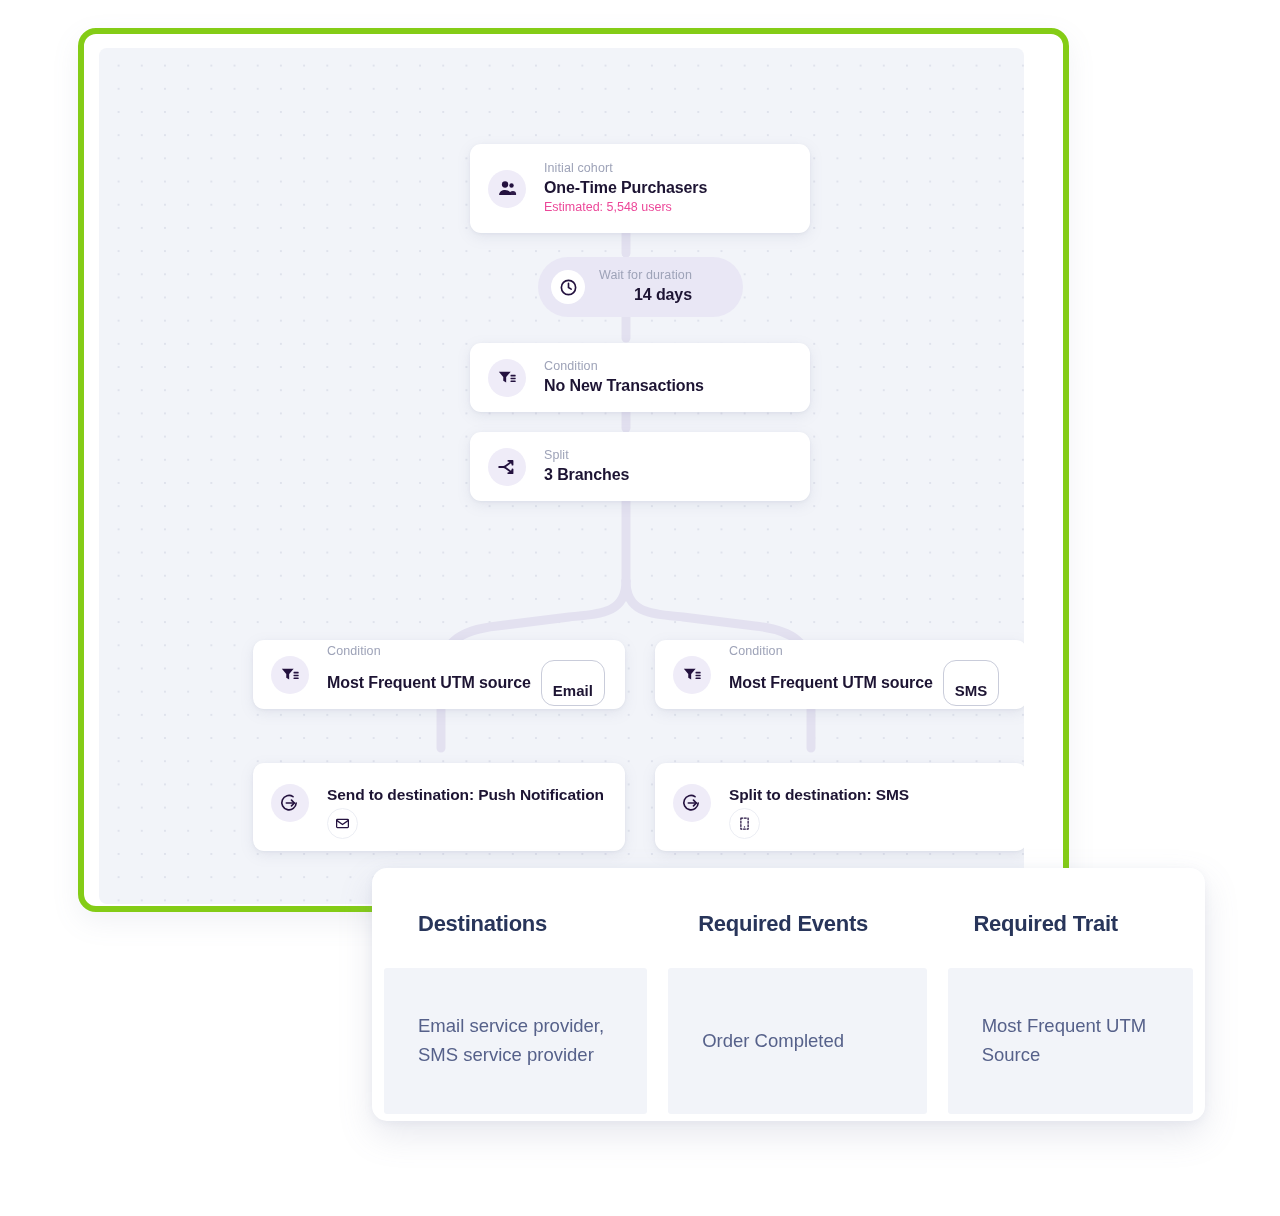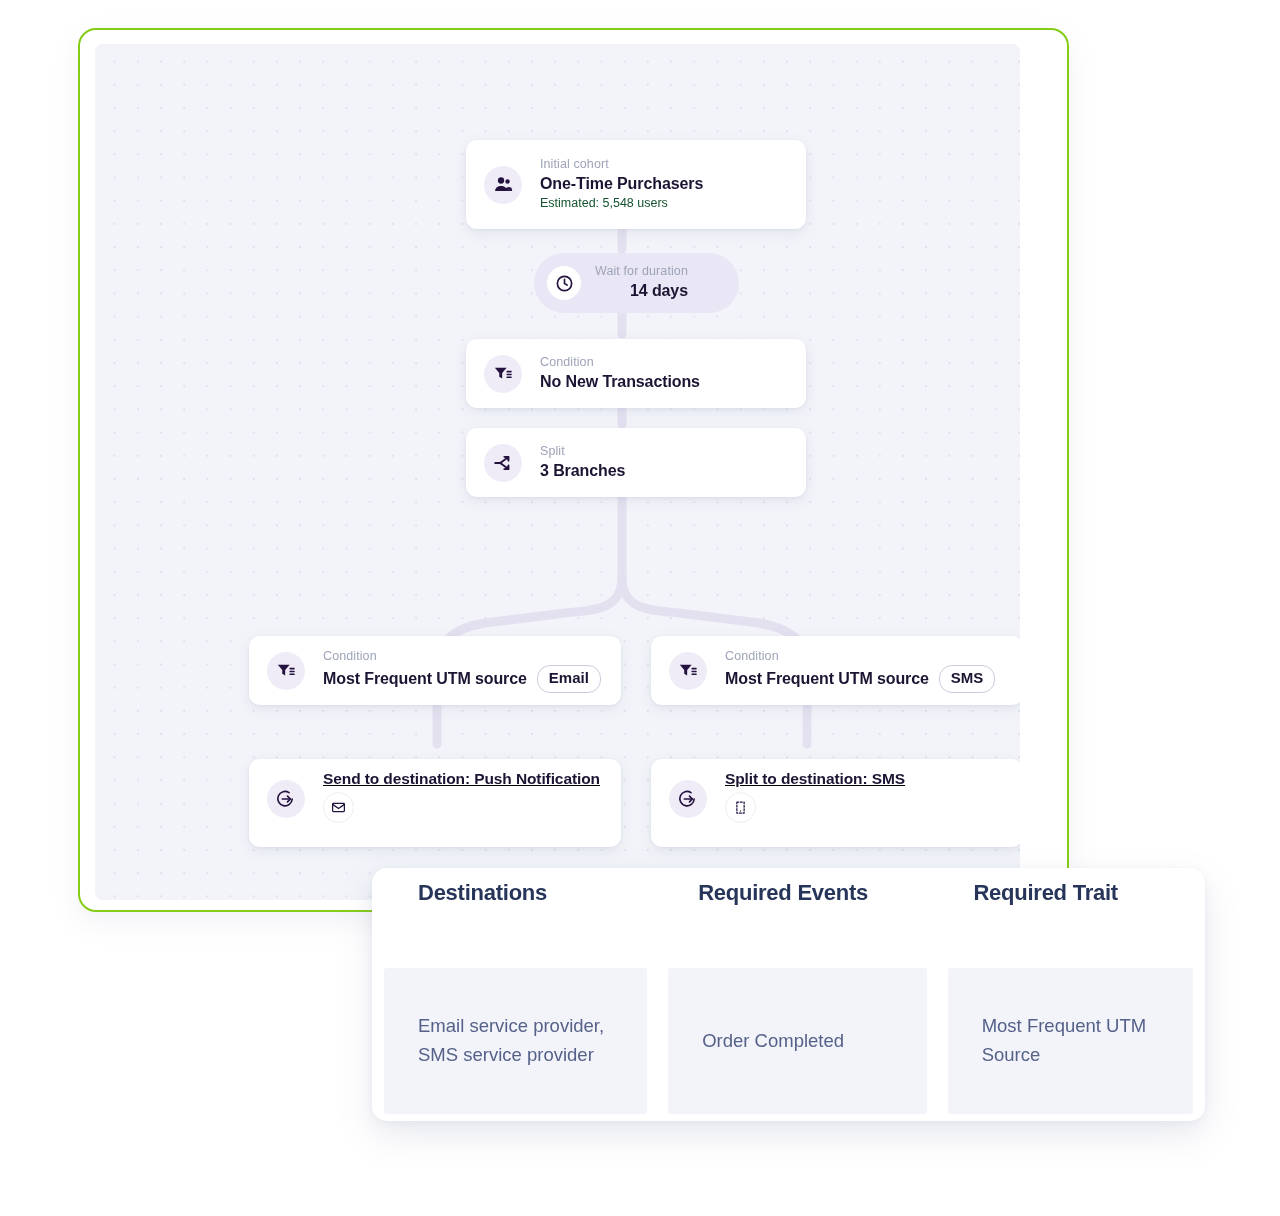--- a/index.html
+++ b/index.html
@@ -17,21 +17,21 @@
   }
 
   
   #builder-frame {
     position: absolute;
     left: 78px;
     top: 28px;
     width: 991px;
     height: 884px;
     background: #ffffff;
-    border: 2px solid #84cc16;
+    border: 6px solid #84cc16;
     border-radius: 18px;
     box-shadow: 0 10px 28px rgba(120,128,160,0.10);
     box-sizing: border-box;
   }
 
   
   #canvas {
     position: absolute;
     left: 15px;
     top: 14px;
@@ -94,21 +94,21 @@
   }
   .node-title {
     font-size: 16px;
     font-weight: 700;
     color: #1d1433;
     line-height: 1.4;
     letter-spacing: -0.1px;
   }
   .node-sub {
     font-size: 12.5px;
-    color: #14532d;
+    color: #ec4899;
     line-height: 1.4;
   }
 
   
   #node-cohort {
     left: 371px;
     top: 96px;
     width: 340px;
     height: 89px;
   }
@@ -158,40 +158,40 @@
   #node-cond-right { left: 556px; }
 
   .cond-row {
     display: flex;
     align-items: center;
     gap: 10px;
   }
   .chip {
     border: 1.4px solid #c9ccda;
     border-radius: 13px;
-    padding: 2px 11px 4px;
+    padding: 20px 11px 4px;
     font-size: 15px;
     font-weight: 700;
     color: #1d1433;
     background: #fff;
     line-height: 1.35;
   }
 
   
   .dest-node {
     width: 372px;
     height: 88px;
     top: 715px;
     align-items: flex-start;
   }
   #node-dest-left  { left: 154px; }
   #node-dest-right { left: 556px; }
 
   .dest-node .node-icon { margin-top: 21px; }
-  .dest-node .node-body { margin-top: 10px; gap: 2px; text-decoration: underline; }
+  .dest-node .node-body { margin-top: 22px; gap: 2px; }
 
   .dest-title {
     font-size: 15.5px;
     font-weight: 700;
     color: #1d1433;
     line-height: 1.35;
     letter-spacing: -0.1px;
   }
   .dest-badge {
     width: 29px;
@@ -213,21 +213,21 @@
     height: 253px;
     background: #ffffff;
     border-radius: 15px;
     box-shadow: 0 14px 34px rgba(118,126,160,0.17), 0 2px 8px rgba(118,126,160,0.08);
     box-sizing: border-box;
     padding: 12px;
   }
   #table-head {
     display: flex;
     height: 88px;
-    align-items: flex-start;
+    align-items: center;
     gap: 8px;
   }
   .th {
     font-size: 22px;
     font-weight: 700;
     color: #28355a;
     letter-spacing: -0.25px;
     padding-left: 34px;
     box-sizing: border-box;
   }

